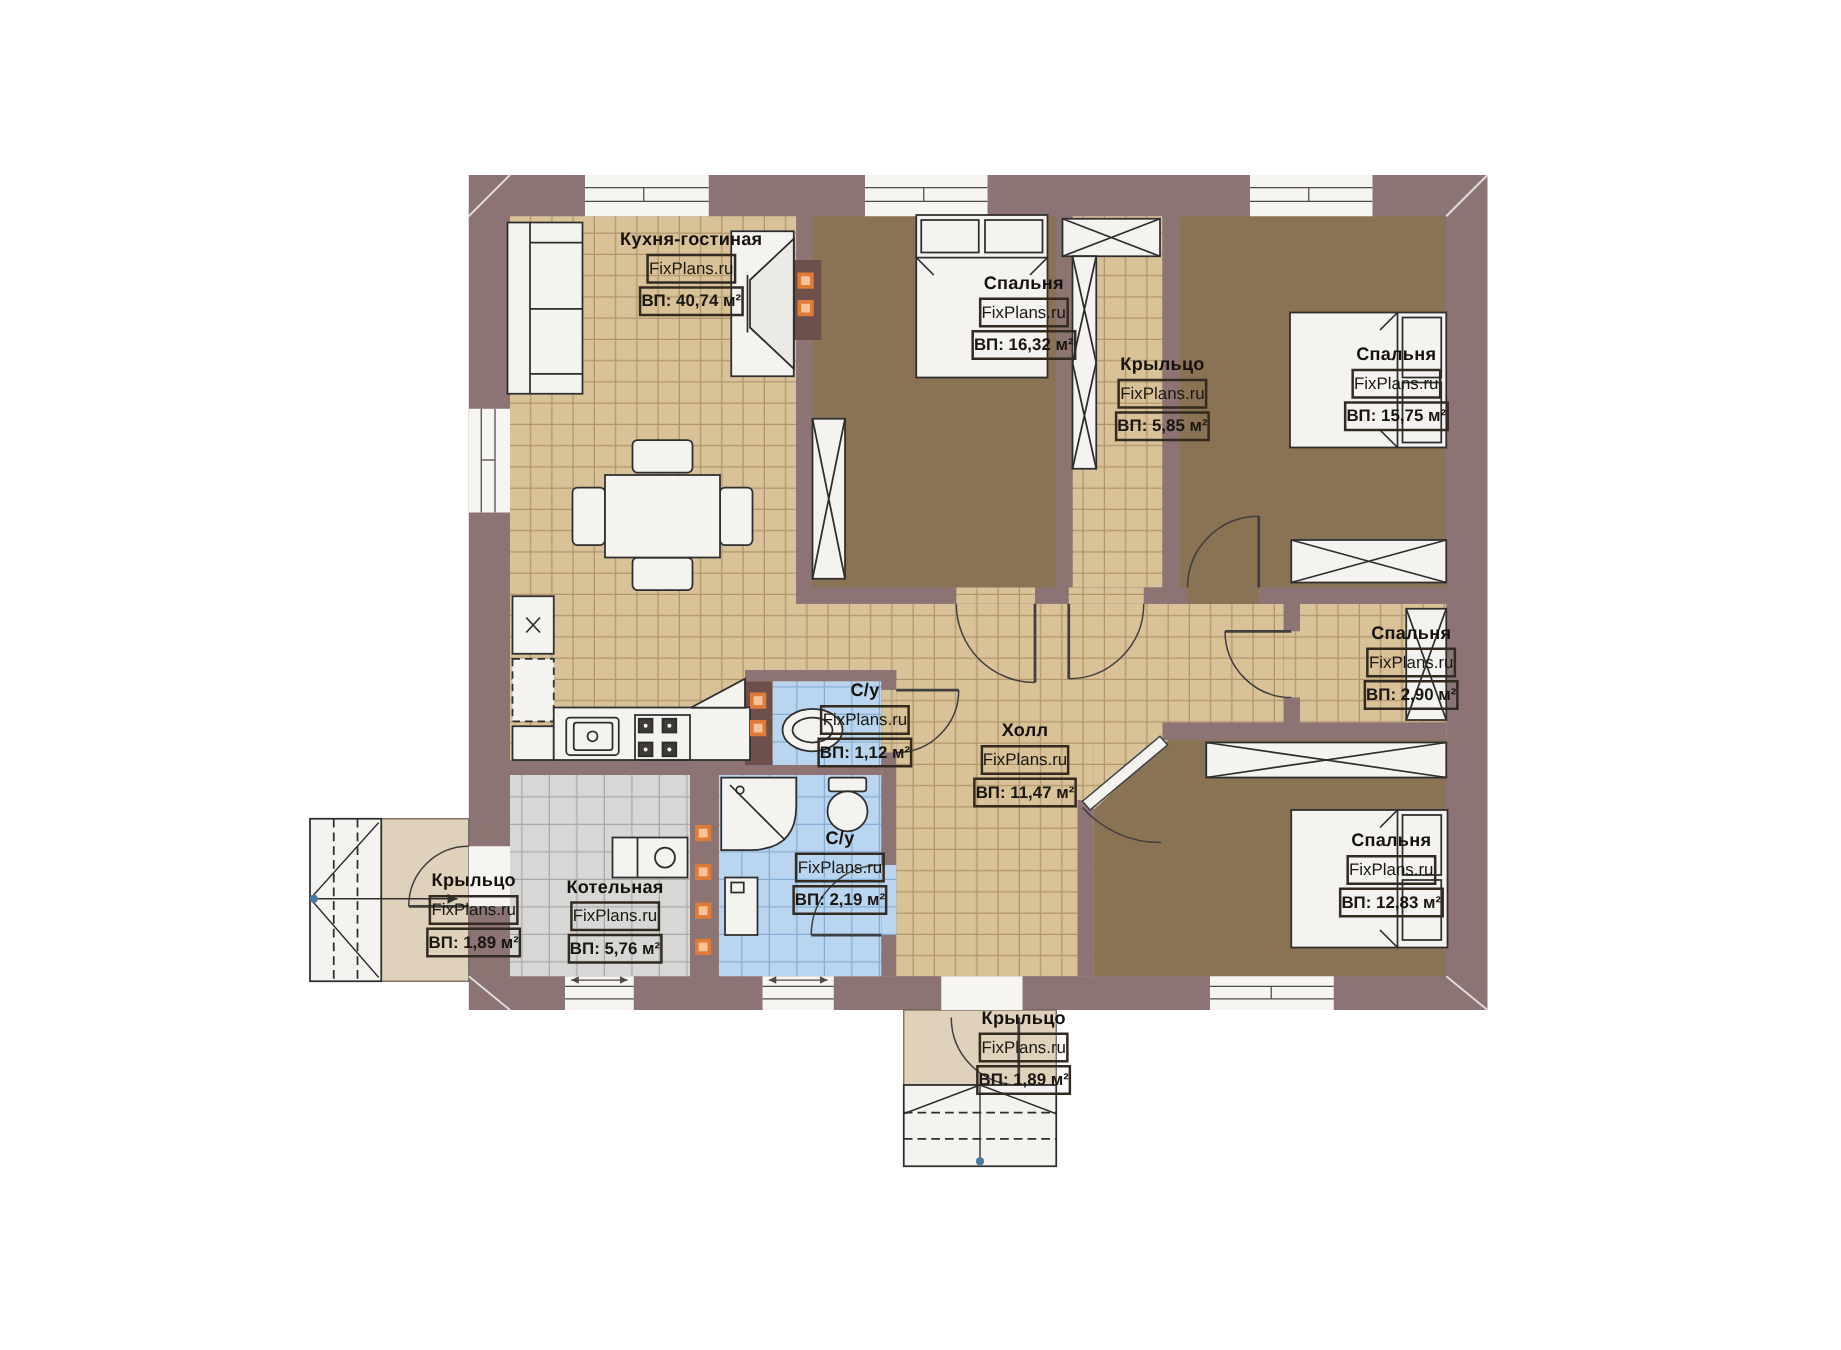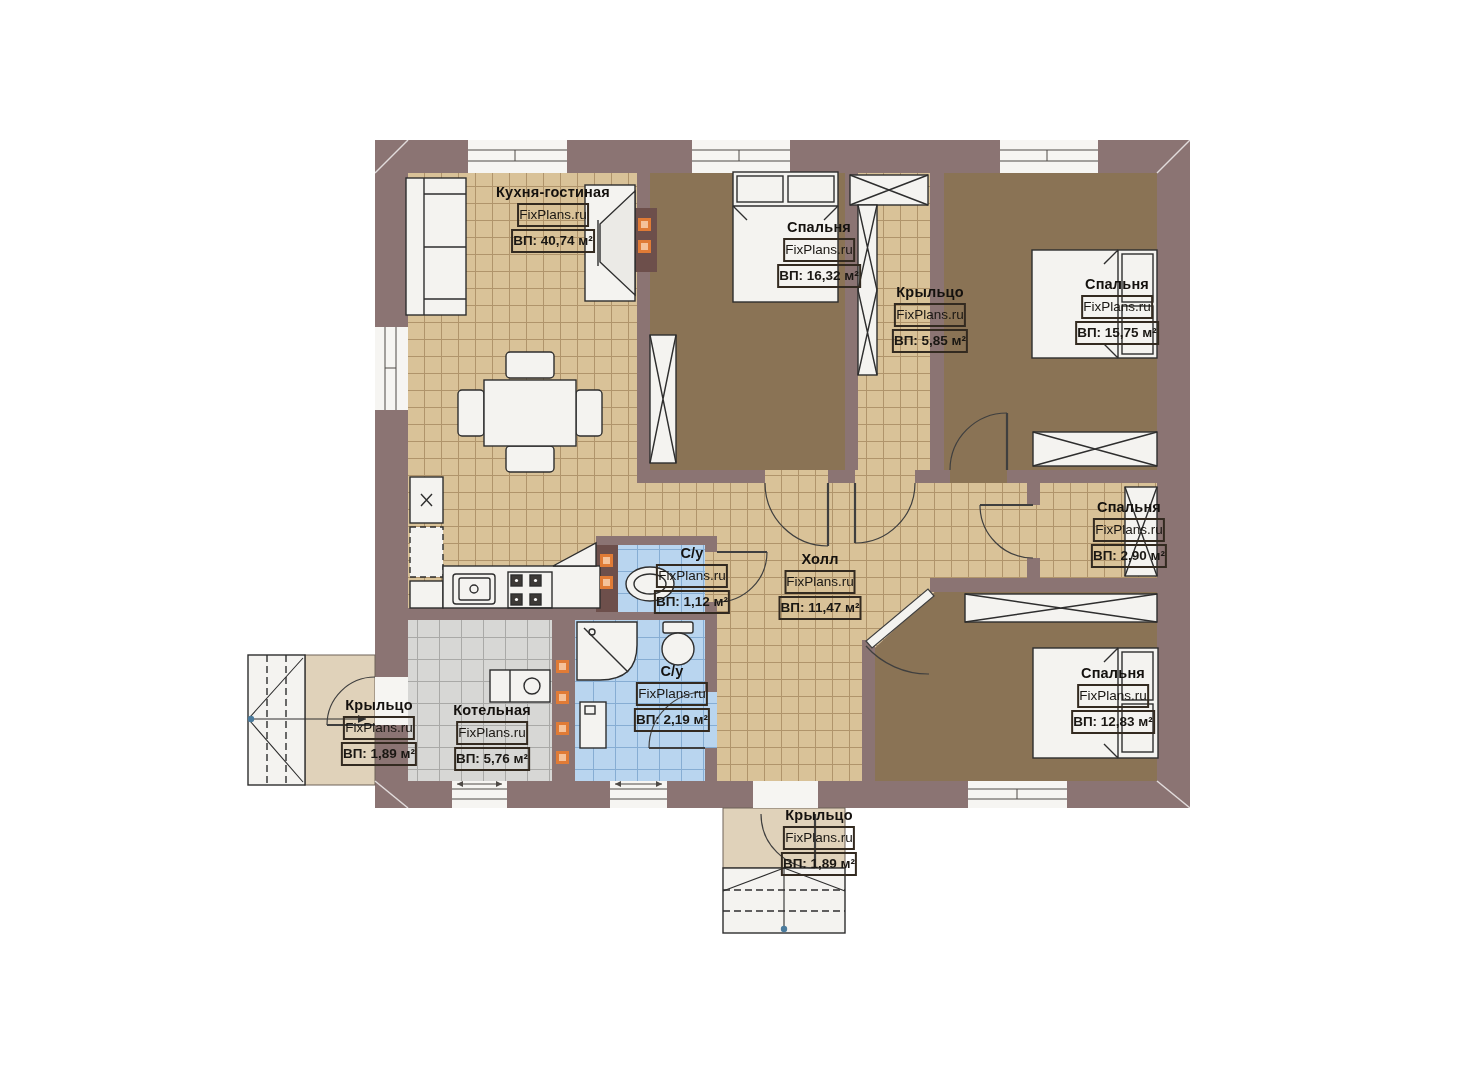--- a/index.html
+++ b/index.html
@@ -356,21 +356,21 @@
     <div class="box-row"><span class="label-box wm">FixPlans.ru</span></div>
     <div class="box-row"><span class="label-box area">ВП: 15,75 м²</span></div>
   </div>
 
   <div class="room-label" style="left:1096px;top:499px;">
     <div class="room-name">Спальня</div>
     <div class="box-row"><span class="label-box wm">FixPlans.ru</span></div>
     <div class="box-row"><span class="label-box area">ВП: 2,90 м²</span></div>
   </div>
 
-  <div class="room-label" style="left:787px;top:551px;">
+  <div class="room-label" style="left:787px;top:577px;">
     <div class="room-name">Холл</div>
     <div class="box-row"><span class="label-box wm">FixPlans.ru</span></div>
     <div class="box-row"><span class="label-box area">ВП: 11,47 м²</span></div>
   </div>
 
   <div class="room-label" style="left:1080px;top:665px;">
     <div class="room-name">Спальня</div>
     <div class="box-row"><span class="label-box wm">FixPlans.ru</span></div>
     <div class="box-row"><span class="label-box area">ВП: 12,83 м²</span></div>
   </div>

